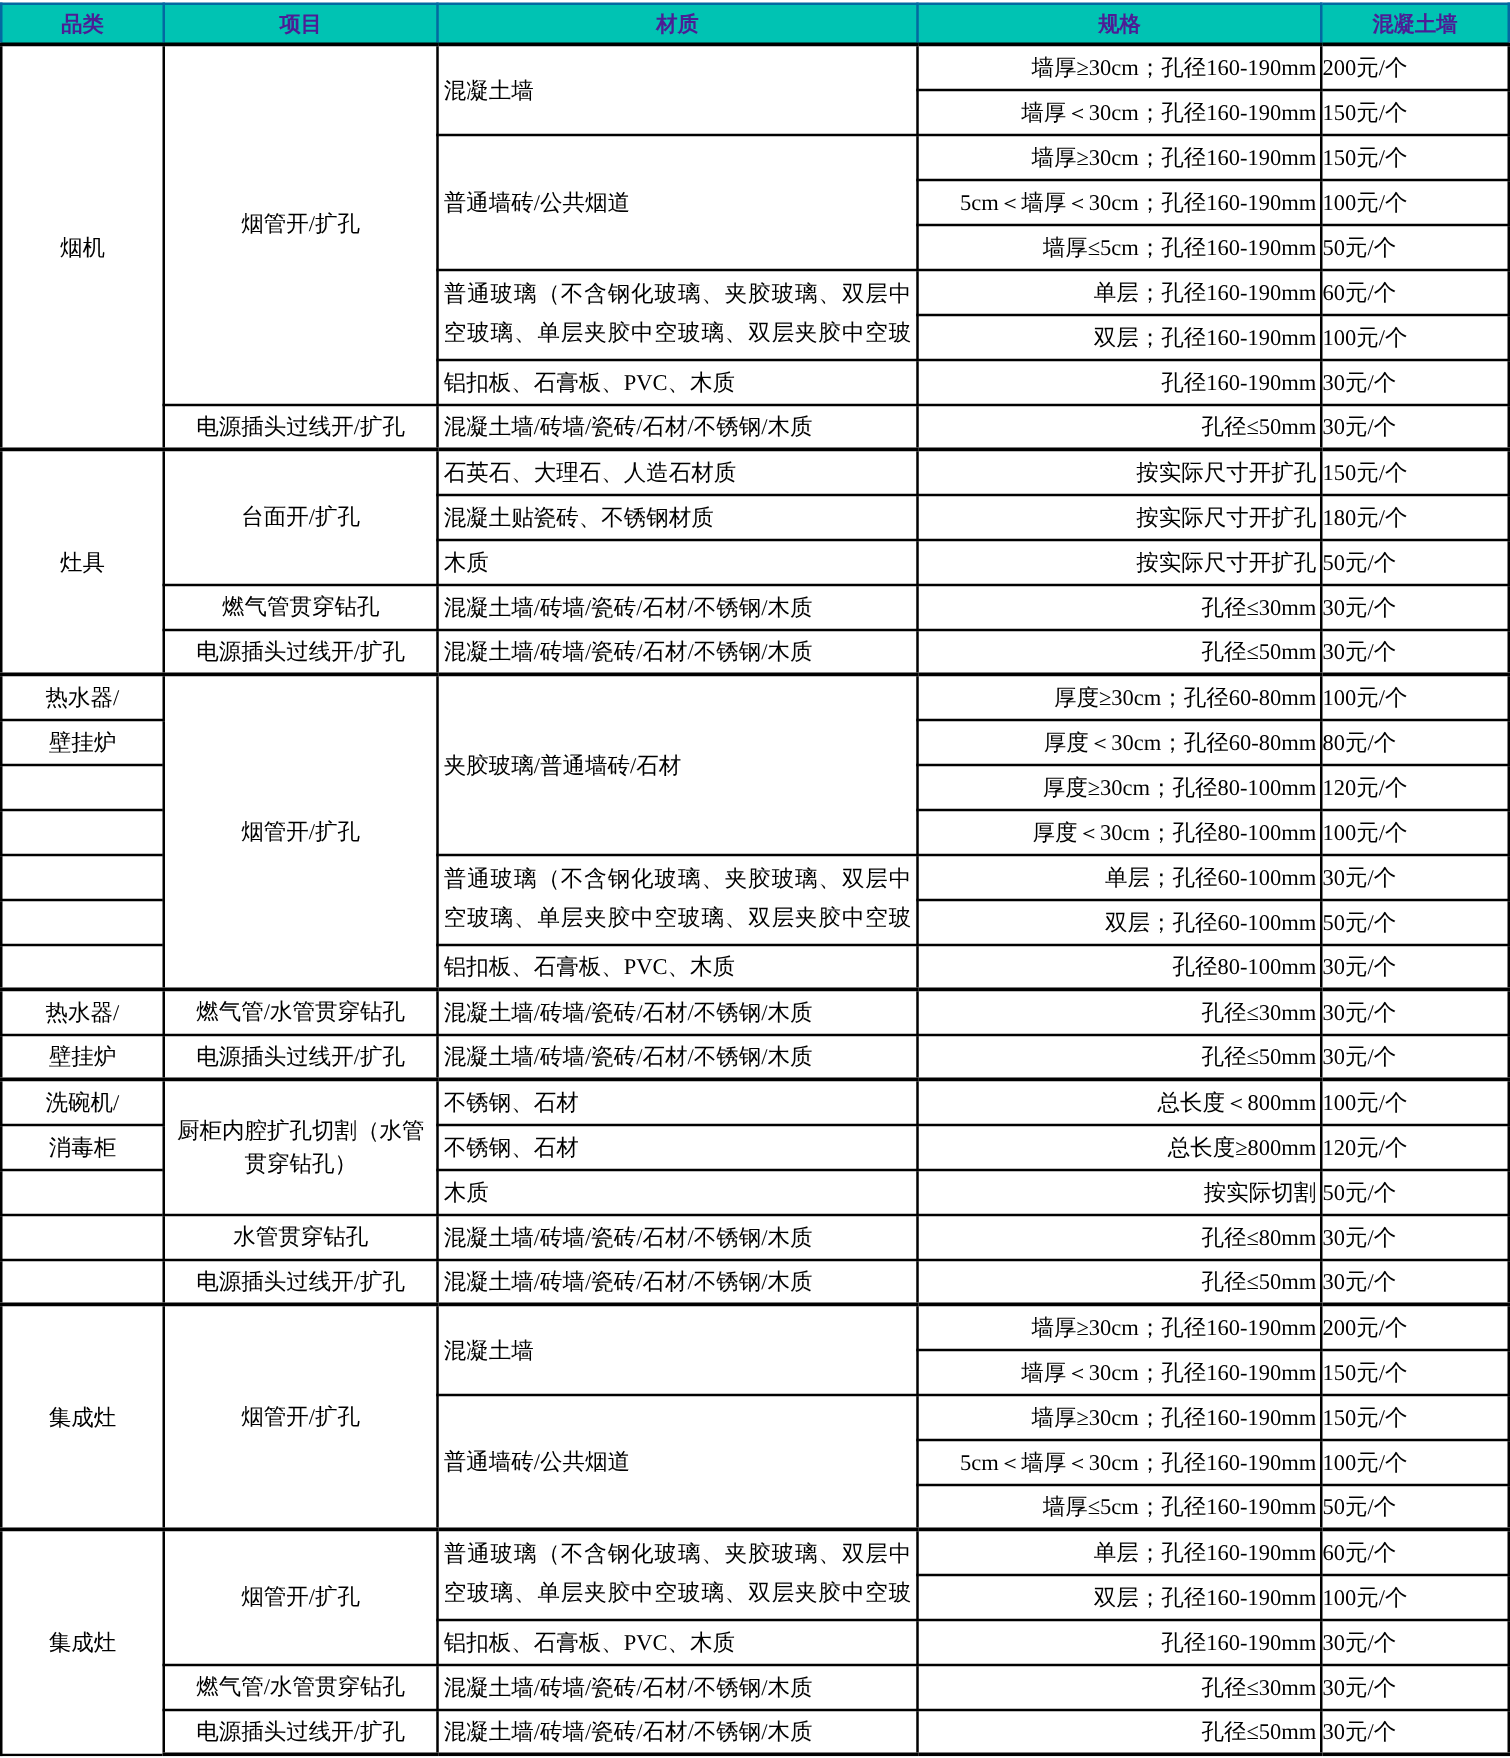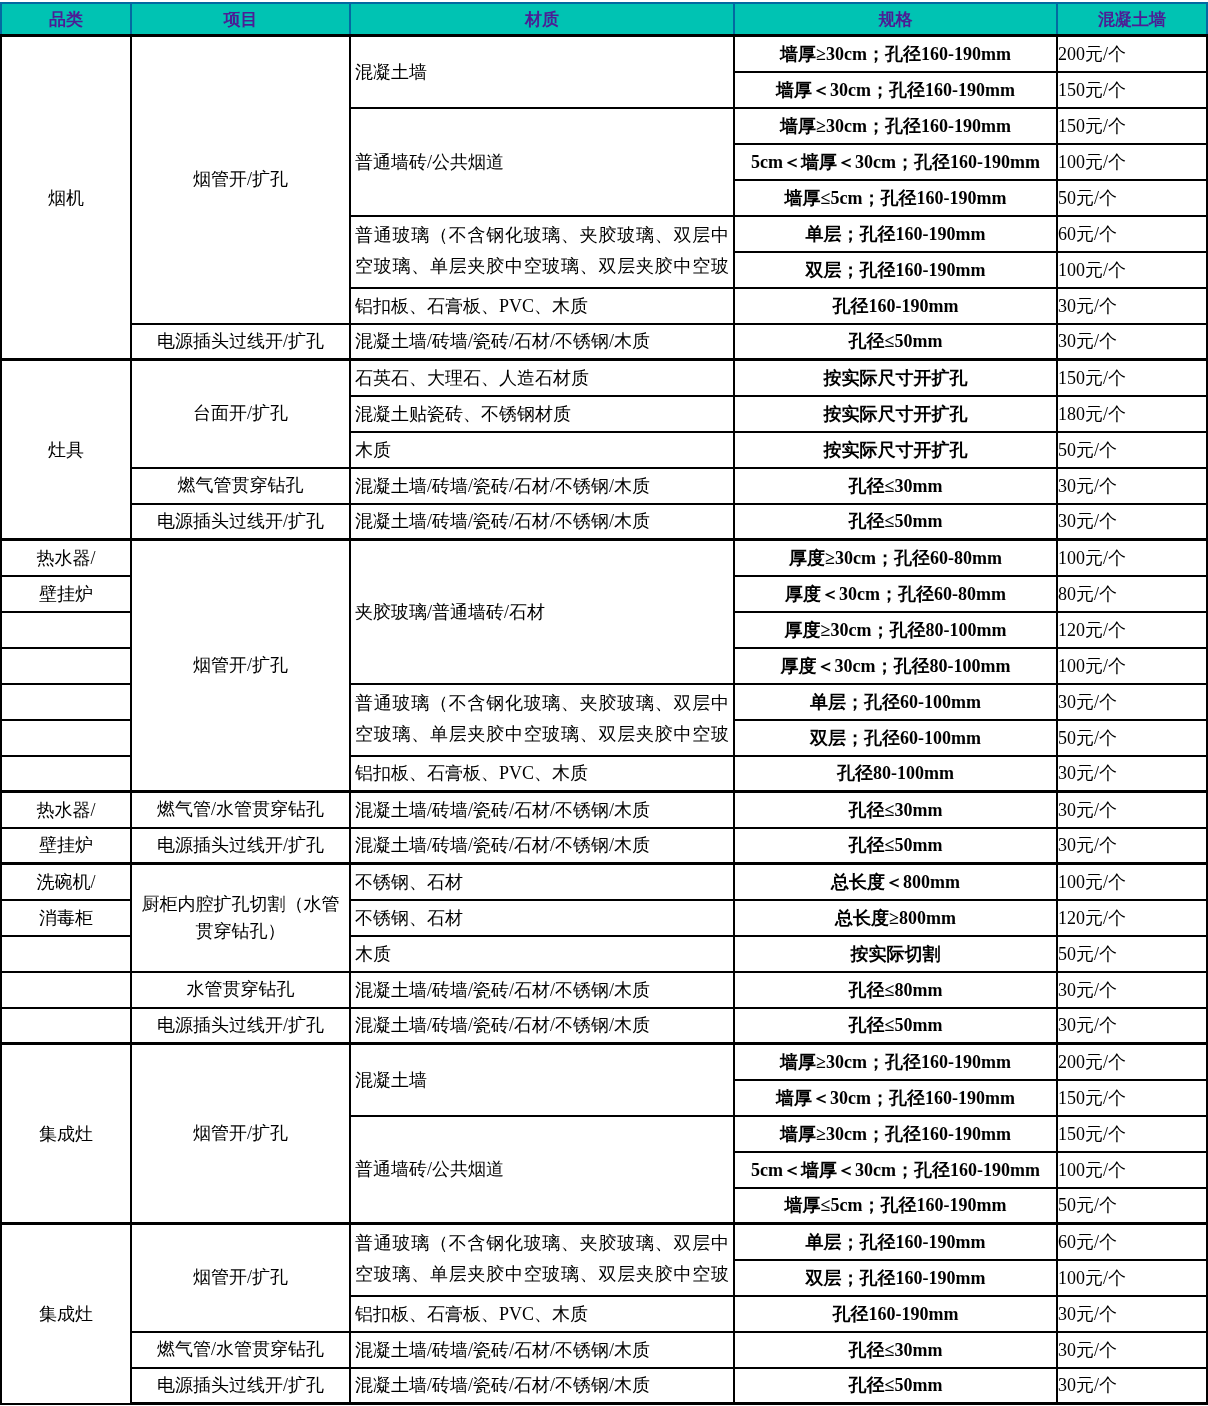--- a/index.html
+++ b/index.html
@@ -13,21 +13,21 @@
   th{height:30px;background:#00C3B3;color:#4c1d95;font-size:17px;font-weight:bold;
      text-align:center;border:2px solid #0369a1;padding:0;}
   tbody tr{height:36px;}
   td{border:2px solid #000;font-size:18px;color:#000;padding:0 4px;vertical-align:middle;
      overflow:hidden;}
   tbody tr.first td{border-top:3px solid #000;}
   tbody:last-child tr:last-child td{border-bottom:3px solid #000;}
   td.cat{text-align:center;padding:0;}
   td.proj{text-align:center;line-height:27px;}
   td.mat{text-align:left;}
-  td.spec{text-align:center;padding:0 3px;font-weight:bold;}
+  td.spec{text-align:right;padding:0 3px;}
   td.price{text-align:left;padding:0;}
   td.glass{vertical-align:top;padding-top:3px;}
   td.glass .clip{height:64px;overflow:hidden;line-height:31px;text-align:justify;}
 </style>
 </head>
 <body>
 
 <table id="price-table" style="border-color: rgb(0, 0, 0);">
   <colgroup>
     <col class="c0">

